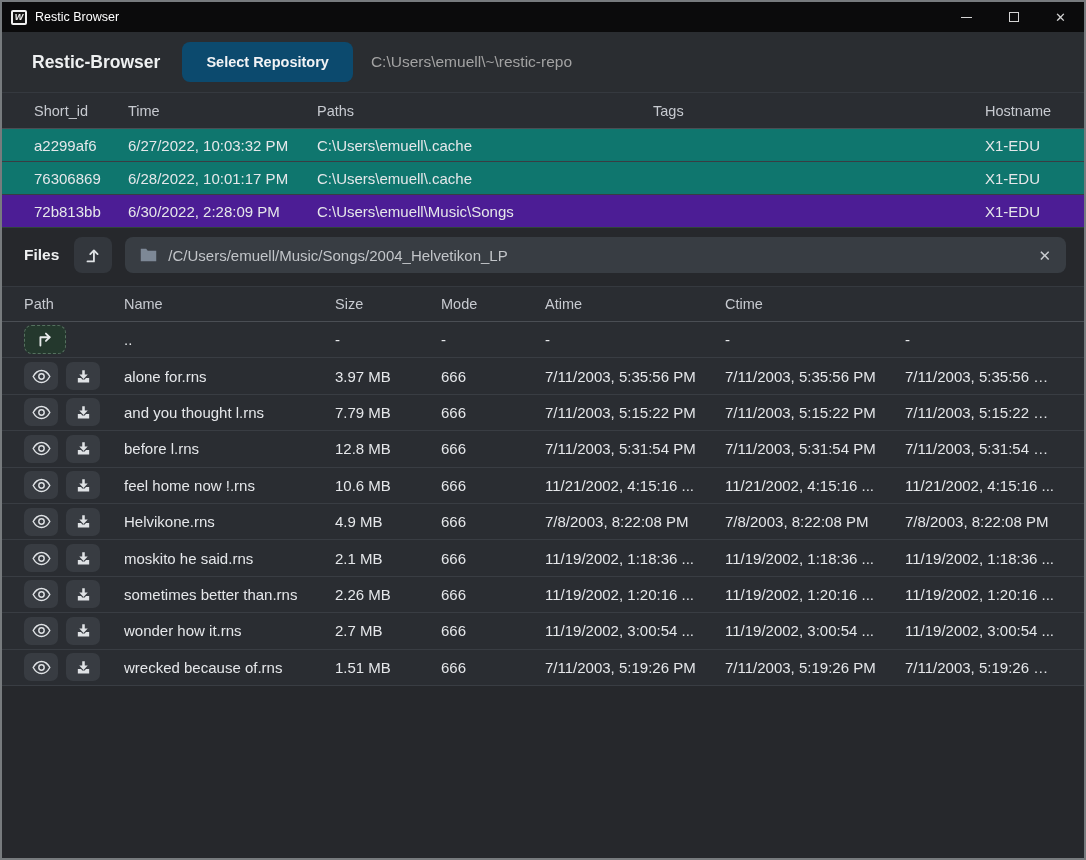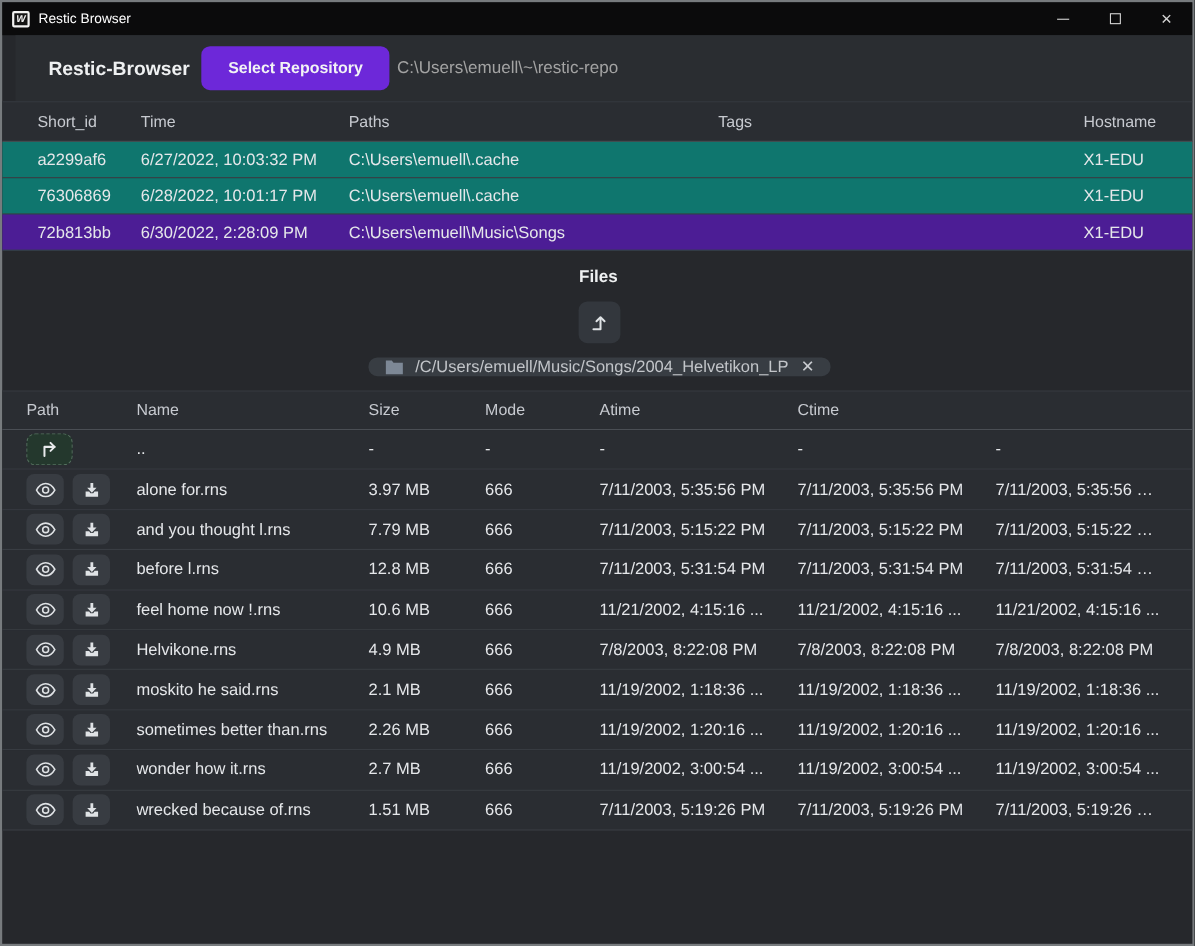--- a/index.html
+++ b/index.html
@@ -39,25 +39,25 @@
     color: #d4d4d4; cursor: pointer;
   }
   .glyph-min { width: 11px; height: 1px; background: #d4d4d4; display:block; }
   .glyph-max { width: 10px; height: 10px; border: 1px solid #d4d4d4; display:block; }
   .glyph-close { font-size: 13px; line-height: 1; }
   
   .header {
     flex: 0 0 60px; height: 60px;
     background: #2a2d31;
     display: flex; align-items: center;
-    padding: 0 30px; gap: 11px; margin-left: 12px;
+    padding: 0 30px; gap: 22px;
   }
   .app-title { font-size: 17.5px; font-weight: 700; color: #eef0f1; }
   .select-repo-btn {
-    background: #6d28d9; color: #f2f3f5;
+    background: #0c4a6e; color: #f2f3f5;
     font-family: inherit; font-weight: 700; font-size: 14.5px;
     border: none; border-radius: 8px;
     height: 40px; padding: 0 24px; cursor: pointer;
   }
   .repo-path { color: #a3a3a3; font-size: 15.5px; margin-left: -4px; }
   
   .section-title {
     font-size: 15.5px; font-weight: 700; color: #eef0f1;
     padding: 24px 22px 17px 22px;
   }
@@ -84,21 +84,21 @@
   .snap-row.selected { background: #4c1d95; border-bottom-color: #2f4539; }
   .file-row {
     height: 36.4px; align-items: center;
     background: #2a2d32; border-bottom: 1px solid #393d43;
     color: #e5e7ea; font-size: 15px;
   }
   .cell { overflow: hidden; white-space: nowrap; text-overflow: ellipsis; padding-right: 8px; }
   
   .files-bar {
     display: flex; align-items: center;
-    padding: 15px 18px 13px 22px; gap: 13px; flex-direction: column;
+    padding: 9px 18px 13px 22px; gap: 13px;
   }
   .files-title { font-size: 15.5px; font-weight: 700; color: #eef0f1; margin-right: 2px; }
   .up-btn {
     width: 38px; height: 36px; flex: 0 0 38px;
     background: #33373d; border: none; border-radius: 8px;
     display: flex; align-items: center; justify-content: center; cursor: pointer;
   }
   .path-box {
     flex: 1; height: 36px;
     background: #383d43; border-radius: 8px;

